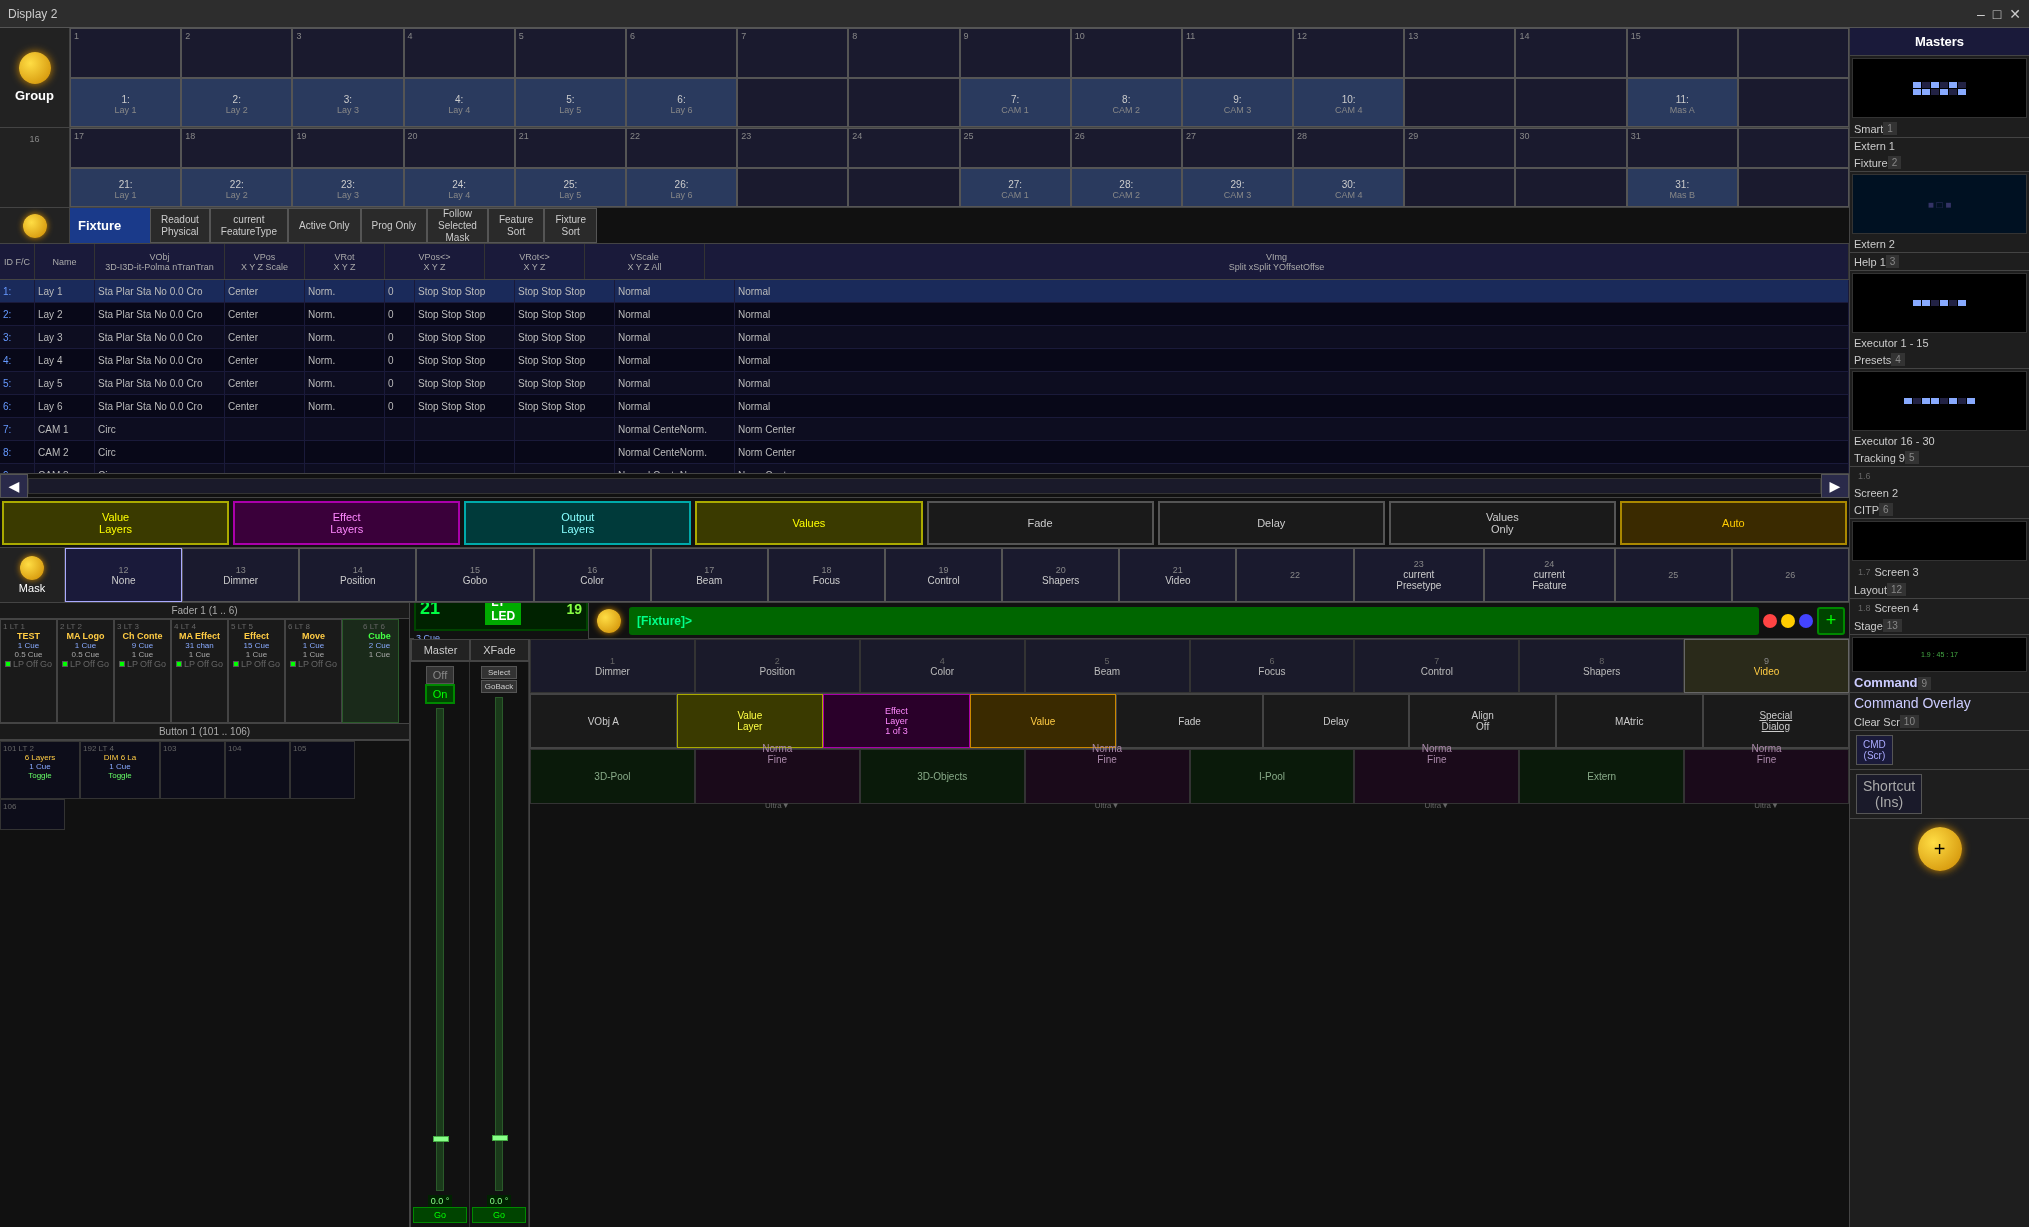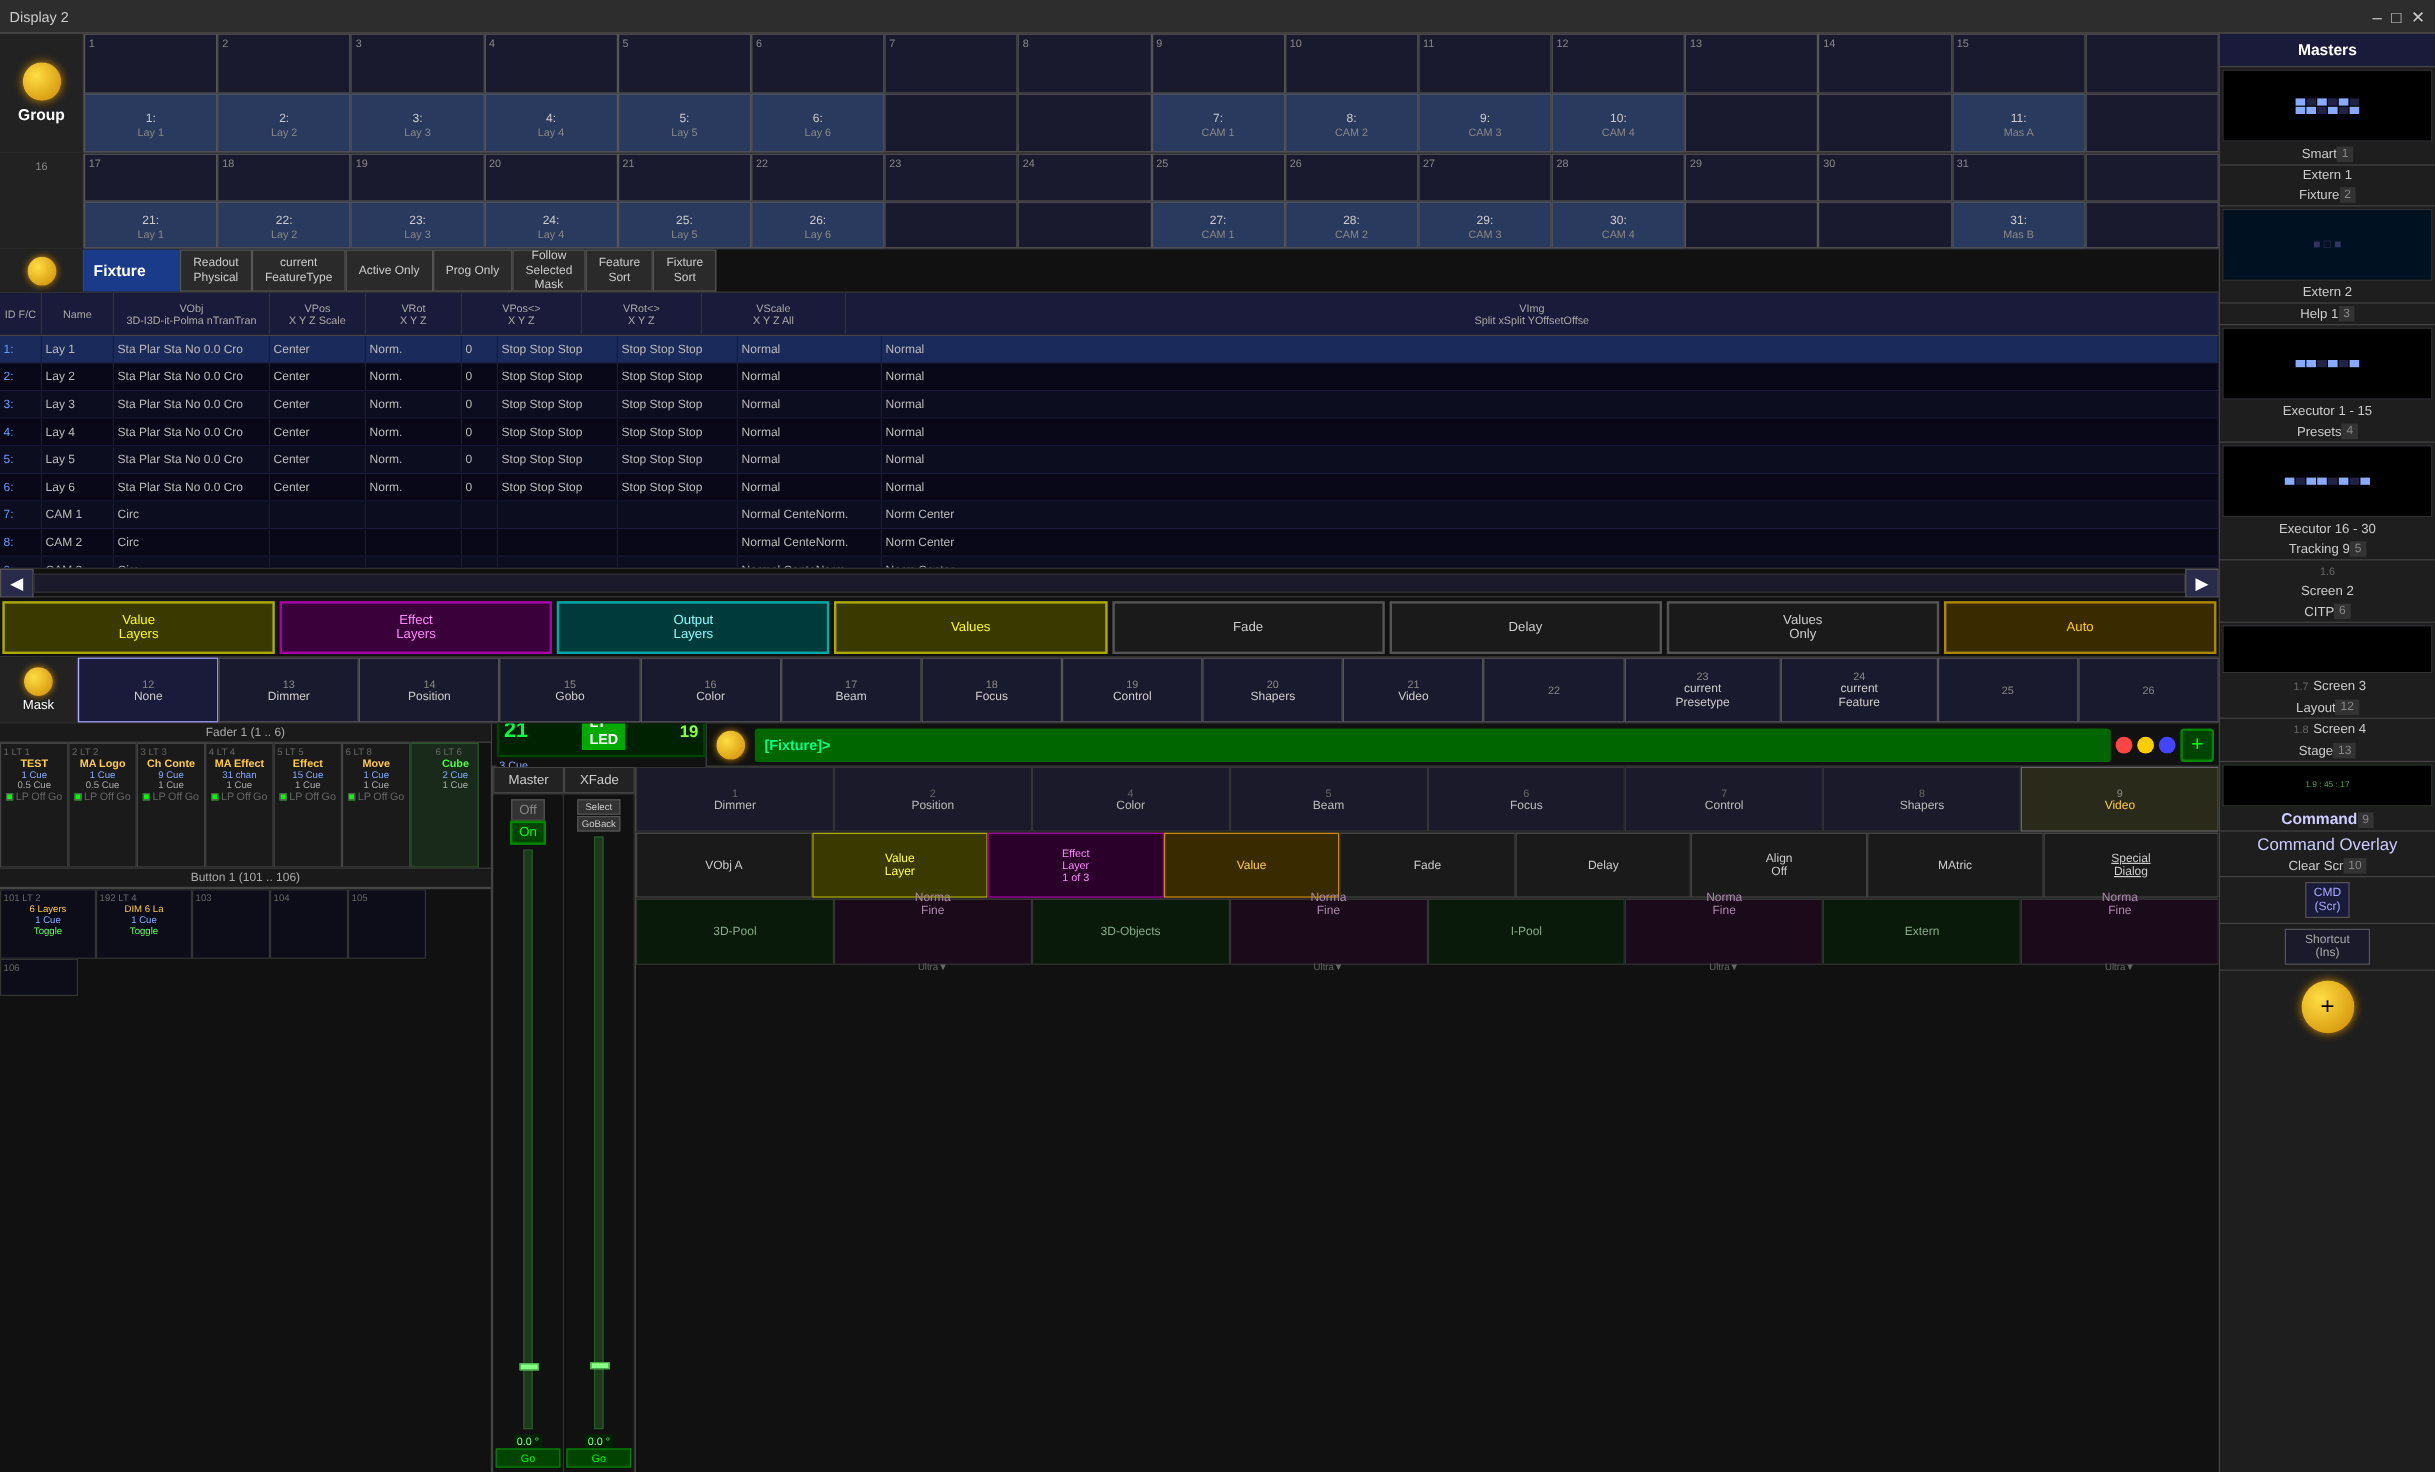--- a/index.html
+++ b/index.html
@@ -797,21 +797,21 @@
       border: 1px solid #333;
       margin: 2px;
       position: relative;
       overflow: hidden;
     }
 
     .sidebar-label-row {
       display: flex;
       align-items: center;
       padding: 2px 4px;
-      justify-content: center;
+      justify-content: flex-start;
     }
 
     .sidebar-item-name {
       color: #ccc;
       font-size: 11px;
     }
 
     .sidebar-item-num {
       color: #888;
       font-size: 10px;
@@ -912,23 +912,23 @@
       cursor: pointer;
       font-size: 10px;
       text-align: center;
       margin: 2px;
     }
 
     .shortcut-btn {
       background: #1a1a2a;
       border: 1px solid #555;
       color: #aaa;
-      padding: 3px 16px;
-      cursor: pointer;
-      font-size: 10px;
+      padding: 3px 6px;
+      cursor: pointer;
+      font-size: 14px;
       text-align: center;
       margin: 2px;
     }
 
     .version-label {
       color: #666;
       font-size: 9px;
       padding: 2px 4px;
     }
 

